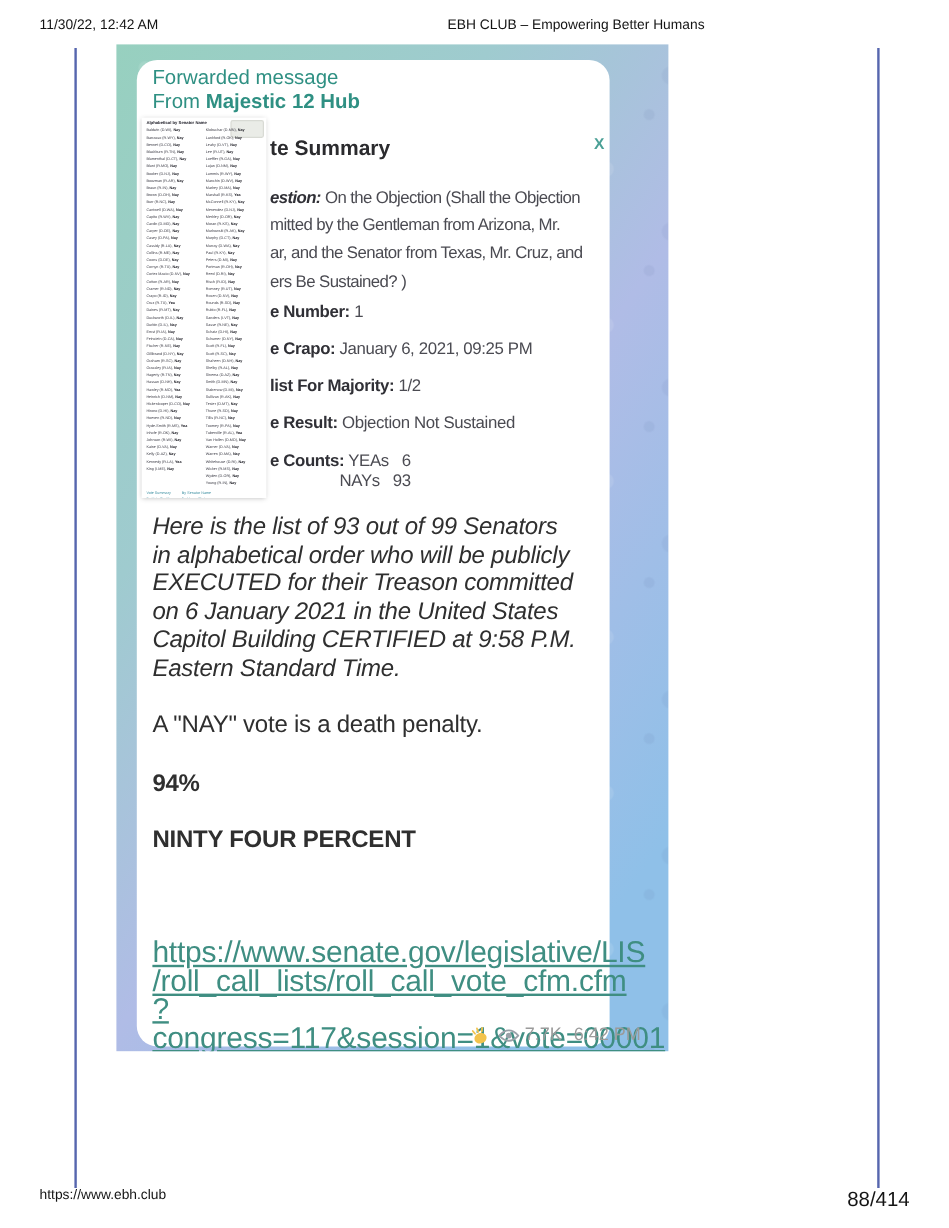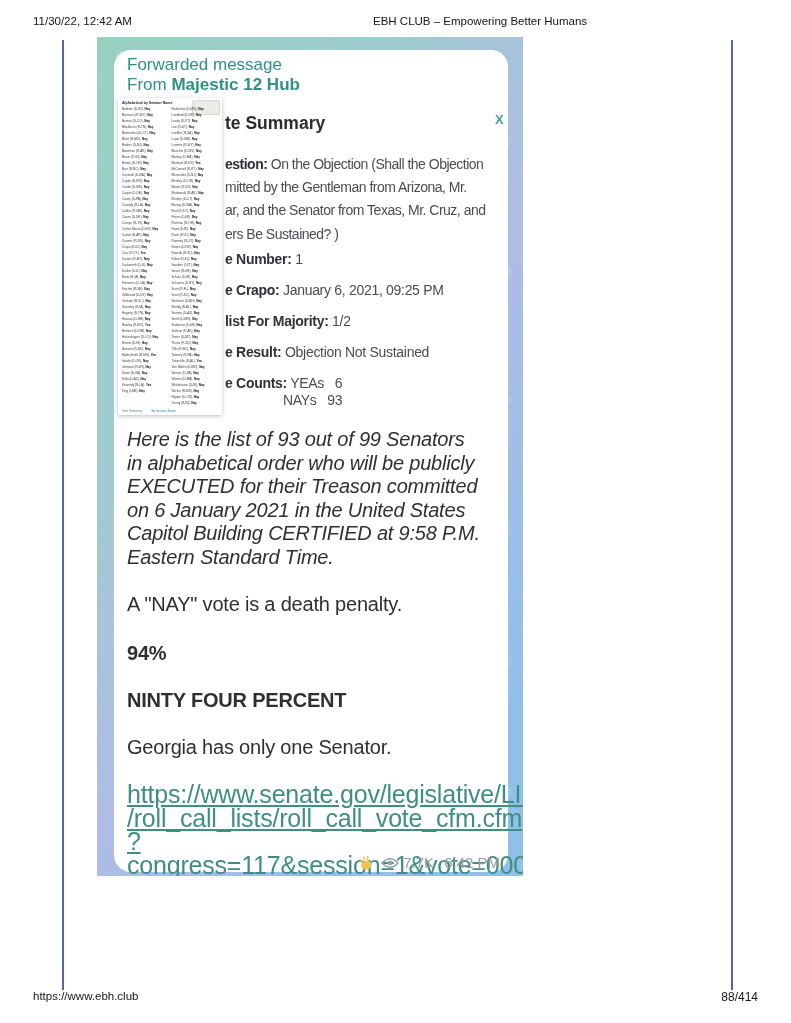--- a/index.html
+++ b/index.html
@@ -2,26 +2,26 @@
 <html><head>
 <meta charset="utf-8">
 <style>
   html,body{margin:0;padding:0;background:#ffffff;}
   body{width:791px;height:1023px;position:relative;font-family:"Liberation Sans",sans-serif;overflow:hidden;}
 
   
   .hdr-left{position:absolute;left:33px;top:15px;font-size:11.5px;color:#141414;}
   .hdr-center{position:absolute;left:373px;top:15px;font-size:11.5px;color:#141414;}
   .ftr-left{position:absolute;left:33px;top:990px;font-size:11.5px;color:#141414;}
-  .ftr-right{position:absolute;right:33px;top:990px;font-size:12px;color:#141414;margin-left:28px;}
+  .ftr-right{position:absolute;right:33px;top:990px;font-size:17px;color:#141414;margin-left:28px;}
   .vline{position:absolute;top:40px;height:950px;width:1.5px;background:#5666ae;}
   .vline.l{left:62px;} .vline.r{left:731px;}
 
   
-  .shot{position:absolute;left:97px;top:37px;width:426px;height:839px;overflow:hidden;
+  .shot{position:absolute;left:97px;top:37px;width:460px;height:839px;overflow:hidden;
     background:linear-gradient(125deg,#97d0bf 0%,#9fcbcf 30%,#b0bce6 55%,#8fc0e8 88%);}
   .shot .pattern{position:absolute;inset:0;opacity:.5;
     background-image:
       radial-gradient(circle at 20% 15%, rgba(255,255,255,.25) 0 5px, transparent 6px),
       radial-gradient(circle at 70% 45%, rgba(90,110,160,.18) 0 4px, transparent 5px),
       radial-gradient(circle at 40% 80%, rgba(255,255,255,.22) 0 6px, transparent 7px),
       radial-gradient(circle at 85% 20%, rgba(90,110,160,.15) 0 7px, transparent 8px);
     background-size:120px 130px;}
   .bubble{position:absolute;left:17px;top:13px;width:394px;height:822px;background:#ffffff;border-radius:17px;}
 
@@ -39,21 +39,21 @@
   .tcol{width:95px;}
   .srow{font-size:6.2px;line-height:12px;color:#3c3c46;}
   .srow .sv{font-weight:700;color:#14141c;}
   .tlinks{display:flex;gap:14px;margin-top:4px;}
   .tlinks .tl{font-size:6.2px;line-height:11px;color:#3a8ea0;}
 
   
   .vs-title{position:absolute;left:128px;top:76px;font-size:17.5px;font-weight:700;color:#2b2b2e;z-index:2;}
   .vs-close{position:absolute;left:398px;top:75px;font-size:13px;font-weight:700;color:#4ba096;z-index:2;}
   .vs-q{position:absolute;left:128px;top:116px;width:283px;font-size:14px;letter-spacing:-.5px;line-height:23.2px;color:#4b4b52;white-space:pre-line;z-index:2;}
-  .vs-q .qlab{font-weight:700;color:#303036;}
+  .vs-q .qlab{font-weight:700;color:#303036;font-style:italic;}
   .vs-fields{position:absolute;left:128px;top:211px;z-index:2;}
   .vfield{font-size:14px;letter-spacing:-.3px;line-height:22px;margin-bottom:9px;color:#4b4b52;white-space:pre;}
   .vfield .vlab{font-weight:700;color:#303036;}
   .vs-nays{position:absolute;left:186px;top:355px;font-size:14px;letter-spacing:-.3px;color:#4b4b52;white-space:pre;z-index:2;}
 
   
   .msg{position:absolute;left:30px;width:360px;color:#2f2f2f;font-size:20px;letter-spacing:-.2px;line-height:23.6px;white-space:pre-line;}
   .m1{top:391px;font-style:italic;} .m2{top:556px;} .m3{top:605px;font-weight:700;} .m4{top:652px;font-weight:700;} .m5{top:699px;}
   .mlink{position:absolute;left:30px;top:746px;width:362px;font-size:25px;letter-spacing:-.2px;line-height:23.6px;
     color:#3f8e82;text-decoration:underline;white-space:pre-line;cursor:pointer;}
@@ -220,21 +220,20 @@
 
   <div class="msg m1">Here is the list of 93 out of 99 Senators
 in alphabetical order who will be publicly
 EXECUTED for their Treason committed
 on 6 January 2021 in the United States
 Capitol Building CERTIFIED at 9:58 P.M.
 Eastern Standard Time.</div>
   <div class="msg m2">A "NAY" vote is a death penalty.</div>
   <div class="msg m3">94%</div>
   <div class="msg m4">NINTY FOUR PERCENT</div>
-  <div class="msg m5">Georgia has only one Senator.</div>
   <div class="mlink">https://www.senate.gov/legislative/LIS
 /roll_call_lists/roll_call_vote_cfm.cfm
 ?congress=117&amp;session=1&amp;vote=00001</div>
 
   <div class="meta">
     <svg width="16" height="16" viewBox="0 0 16 16">
       <g transform="rotate(-20 8 9)">
         <ellipse cx="8" cy="10.2" rx="5.2" ry="4.4" fill="#f2c34c"></ellipse>
         <path d="M5 5.2 L4 2.4 M8 4.6 L8 1.6 M11 5.2 L12.2 2.6" stroke="#f2c34c" stroke-width="1.5" stroke-linecap="round"></path>
       </g>

